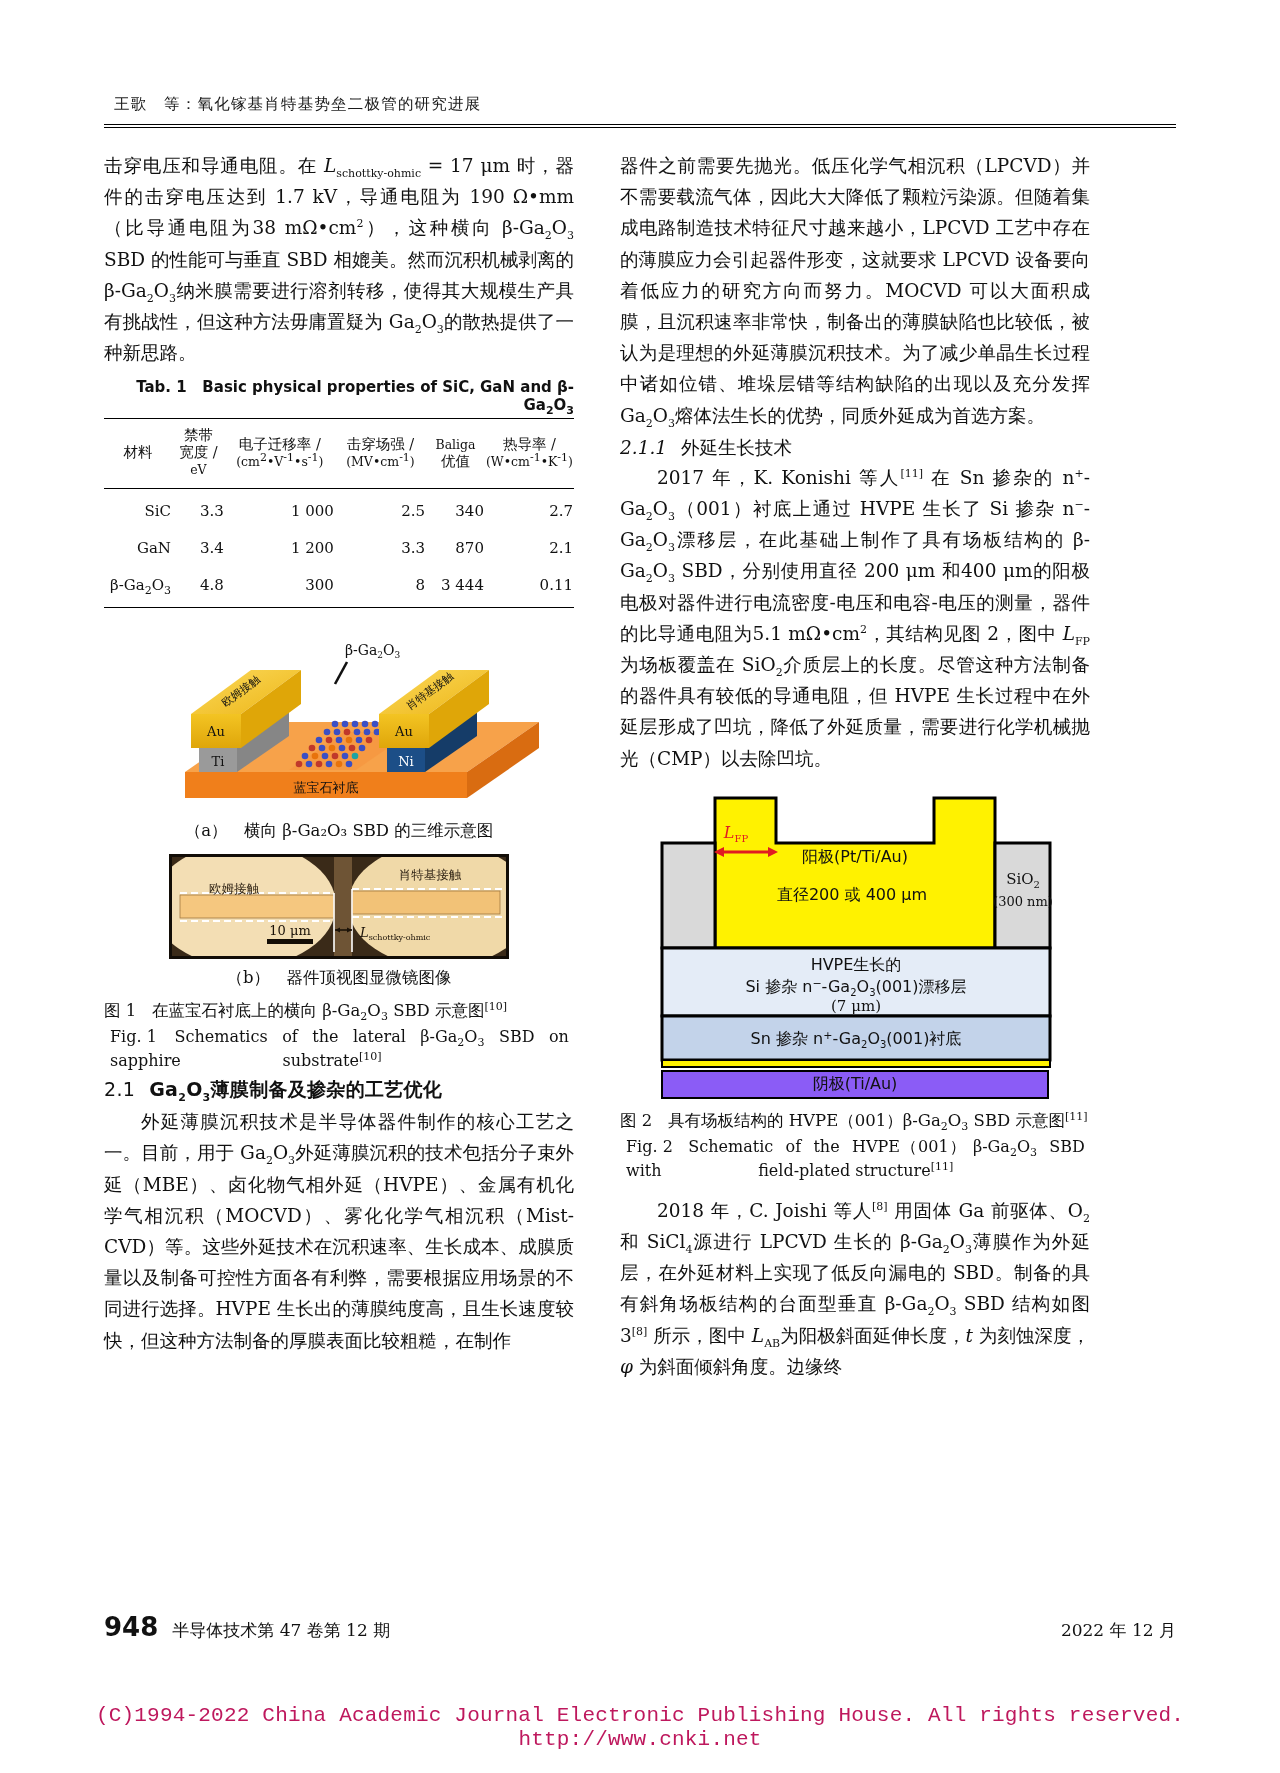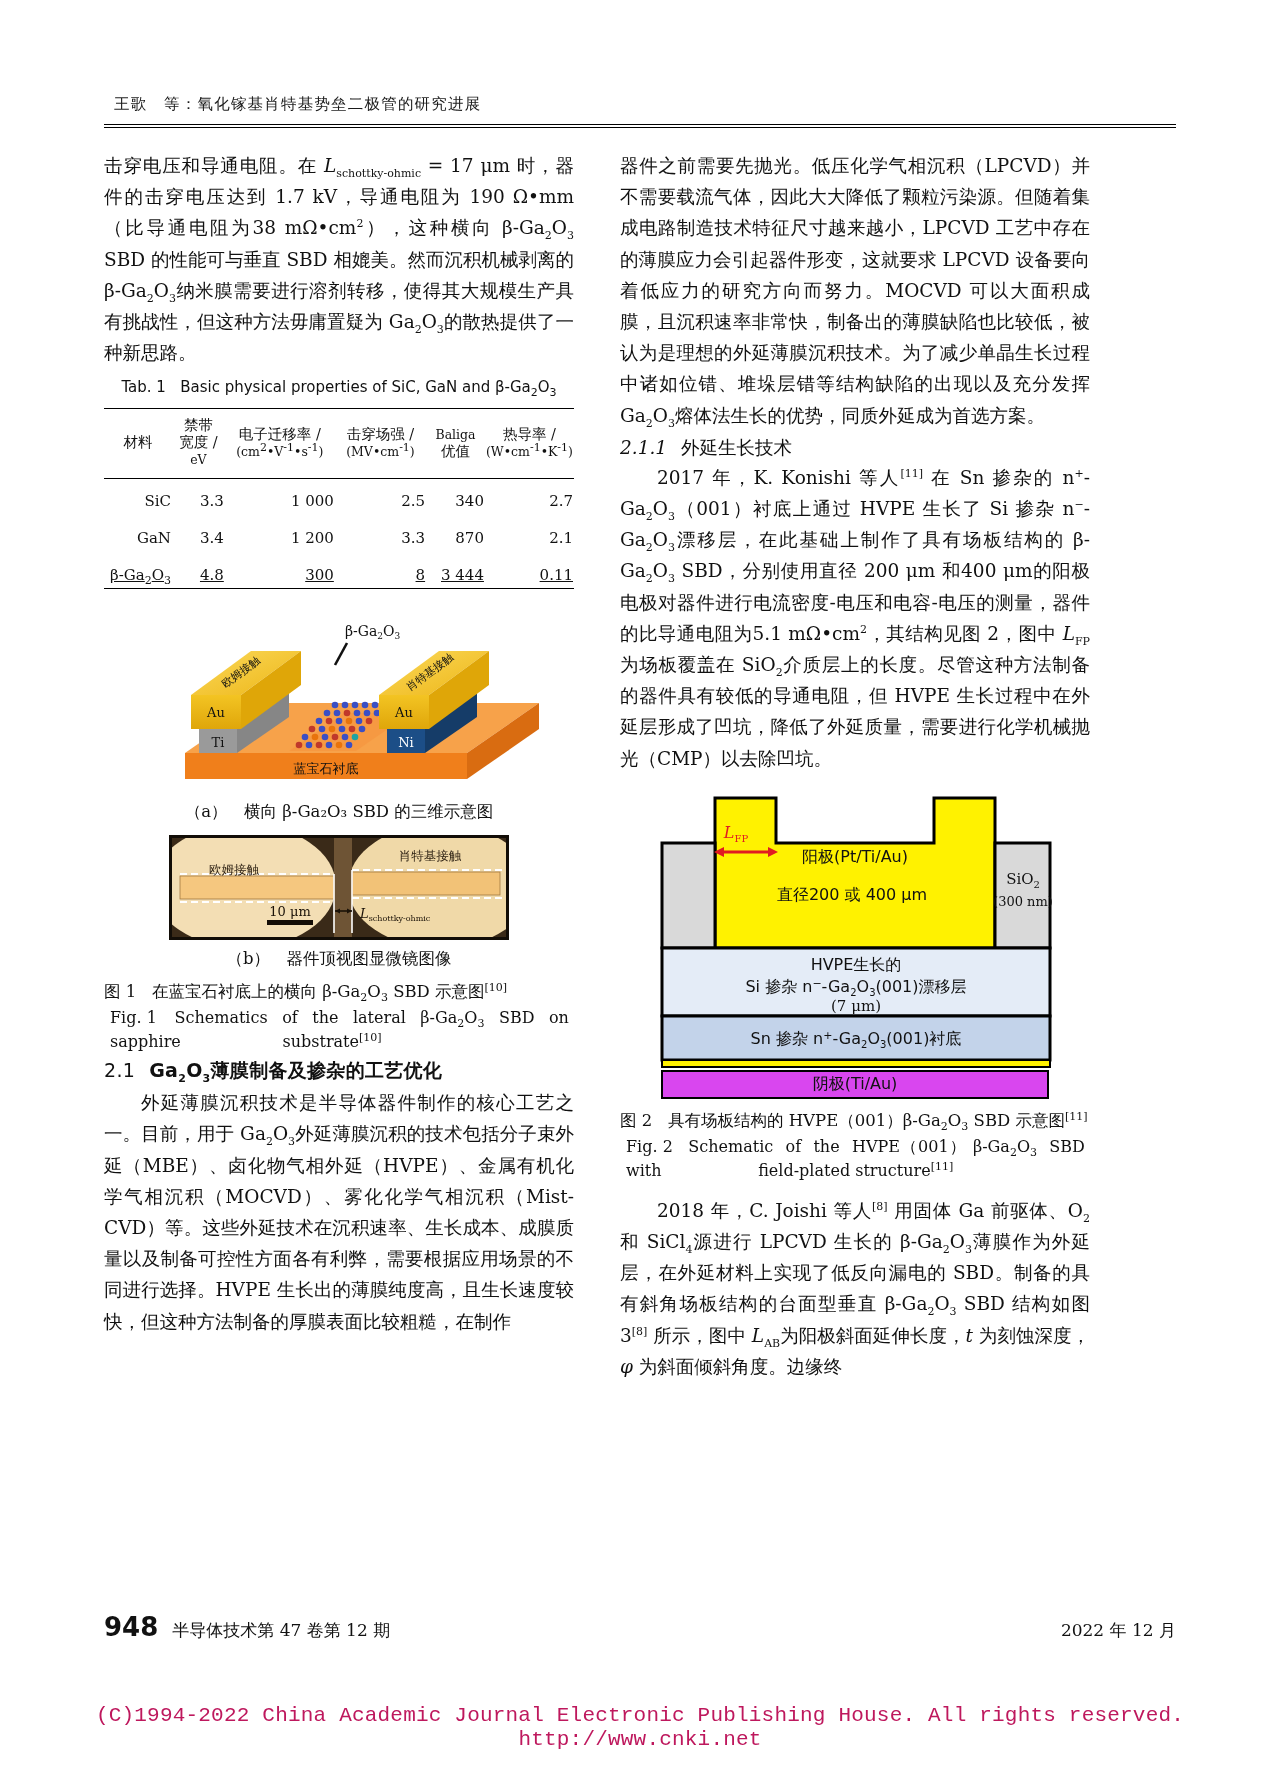--- a/index.html
+++ b/index.html
@@ -43,39 +43,39 @@
   .sub { font-size:11px; vertical-align:sub; line-height:0; }
   i { font-family:"DejaVu Serif", serif; }
 
   
   .tbl-wrap { margin-top:10px; }
   .tbl-title-cn {
     text-align:center; font-family:"DejaVu Sans", sans-serif;
     font-size:17.5px; font-weight:bold; letter-spacing:.4px; margin-bottom:2px;
   }
   .tbl-title-en {
-    text-align:center; font-family:"DejaVu Sans", sans-serif;
-    font-size:15px; font-weight:normal; margin-bottom:12px;
+    text-align:right; font-family:"DejaVu Sans", sans-serif;
+    font-size:15px; font-weight:bold; margin-bottom:4px;
   }
   table.phys {
     width:100%; border-collapse:collapse;
     font-family:"DejaVu Serif", serif;
     font-size:14.5px;
   }
   table.phys thead th {
     font-weight:normal; padding:8px 1px 10px 1px;
     vertical-align:middle; text-align:center; line-height:17px;
   }
   table.phys thead { border-top:1.7px solid #000; border-bottom:1px solid #000; }
   table.phys tbody { border-bottom:1.7px solid #000; }
   table.phys tbody td {
     text-align:right; padding:9.5px 1px; font-size:15px;
   }
   table.phys tbody tr:first-child td { padding-top:13px; }
-  table.phys tbody tr:last-child td { padding-bottom:4px;text-decoration:underline; }
+  table.phys tbody tr:last-child td { padding-bottom:13px; }
   .u { font-size:12.5px; }
 
   
   .fig1a {
     position:relative; width:400px; height:190px; margin:14px auto 0 auto;
   }
   .fig1a svg { display:block; }
 
   .figcap-sub {
     text-align:center; font-size:16.5px; margin-top:8px;
@@ -373,21 +373,21 @@
         <text x="383" y="94" font-family="DejaVu Serif, serif" font-size="15" fill="#111" text-anchor="middle">SiO<tspan font-size="10" dy="4">2</tspan></text>
         <text x="383" y="116" font-family="DejaVu Serif, serif" font-size="13" fill="#111" text-anchor="middle">(300 nm)</text>
 
         <text x="216" y="180" font-family="DejaVu Sans, sans-serif" font-size="16" fill="#111" text-anchor="middle">HVPE生长的</text>
         <text x="216" y="202" font-family="DejaVu Sans, sans-serif" font-size="16" fill="#111" text-anchor="middle">Si 掺杂 n<tspan font-size="11" dy="-5">−</tspan><tspan font-size="16" dy="5">-Ga</tspan><tspan font-size="10" dy="4">2</tspan><tspan font-size="16" dy="-4">O</tspan><tspan font-size="10" dy="4">3</tspan><tspan font-size="16" dy="-4">(001)漂移层</tspan></text>
         <text x="216" y="221" font-family="DejaVu Serif, serif" font-size="15" fill="#111" text-anchor="middle">(7 μm)</text>
 
         <text x="216" y="254" font-family="DejaVu Sans, sans-serif" font-size="16" fill="#111" text-anchor="middle">Sn 掺杂 n<tspan font-size="11" dy="-5">+</tspan><tspan font-size="16" dy="5">-Ga</tspan><tspan font-size="10" dy="4">2</tspan><tspan font-size="16" dy="-4">O</tspan><tspan font-size="10" dy="4">3</tspan><tspan font-size="16" dy="-4">(001)衬底</tspan></text>
       </svg>
       <div style="text-align:center;margin-top:-4px;">
-        <div style="background:#d946ef;border:2px solid #000;width:388px;margin:0 auto;font-family:'DejaVu Sans',sans-serif;font-size:16px;padding:2px 0;">阴极(Ti/Au)</div>
+        <div style="background:#8b5cf6;border:2px solid #000;width:388px;margin:0 auto;font-family:'DejaVu Sans',sans-serif;font-size:16px;padding:2px 0;">阴极(Ti/Au)</div>
       </div>
     </div>
 
     <div class="figcap">
       <span class="cn">图 2&nbsp;&nbsp;&nbsp;具有场板结构的 HVPE（001）β-Ga<span class="sub">2</span>O<span class="sub">3</span> SBD 示意图<span class="sup">[11]</span></span>
       <span class="en"><span class="lbl">Fig. 2</span>&nbsp;&nbsp;Schematic&nbsp; of&nbsp; the&nbsp; HVPE（001）&nbsp;β-Ga<span class="sub">2</span>O<span class="sub">3</span>&nbsp; SBD&nbsp; with&nbsp;&nbsp;&nbsp;&nbsp;&nbsp;&nbsp;&nbsp;&nbsp;&nbsp;&nbsp;&nbsp;&nbsp;&nbsp;&nbsp;&nbsp;&nbsp;&nbsp;&nbsp;&nbsp;field-plated structure<span class="sup">[11]</span></span>
     </div>
 
     <p class="body indent" style="margin-top:12px;">2018 年，C. Joishi 等人<span class="sup">[8]</span> 用固体 Ga 前驱体、O<span class="sub">2</span> 和 SiCl<span class="sub">4</span>源进行 LPCVD 生长的 β-Ga<span class="sub">2</span>O<span class="sub">3</span>薄膜作为外延层，在外延材料上实现了低反向漏电的 SBD。制备的具有斜角场板结构的台面型垂直 β-Ga<span class="sub">2</span>O<span class="sub">3</span> SBD 结构如图 3<span class="sup">[8]</span> 所示，图中 <i>L</i><span class="sub">AB</span>为阳极斜面延伸长度，<i>t</i> 为刻蚀深度，<i>φ</i> 为斜面倾斜角度。边缘终</p>
   </div>

